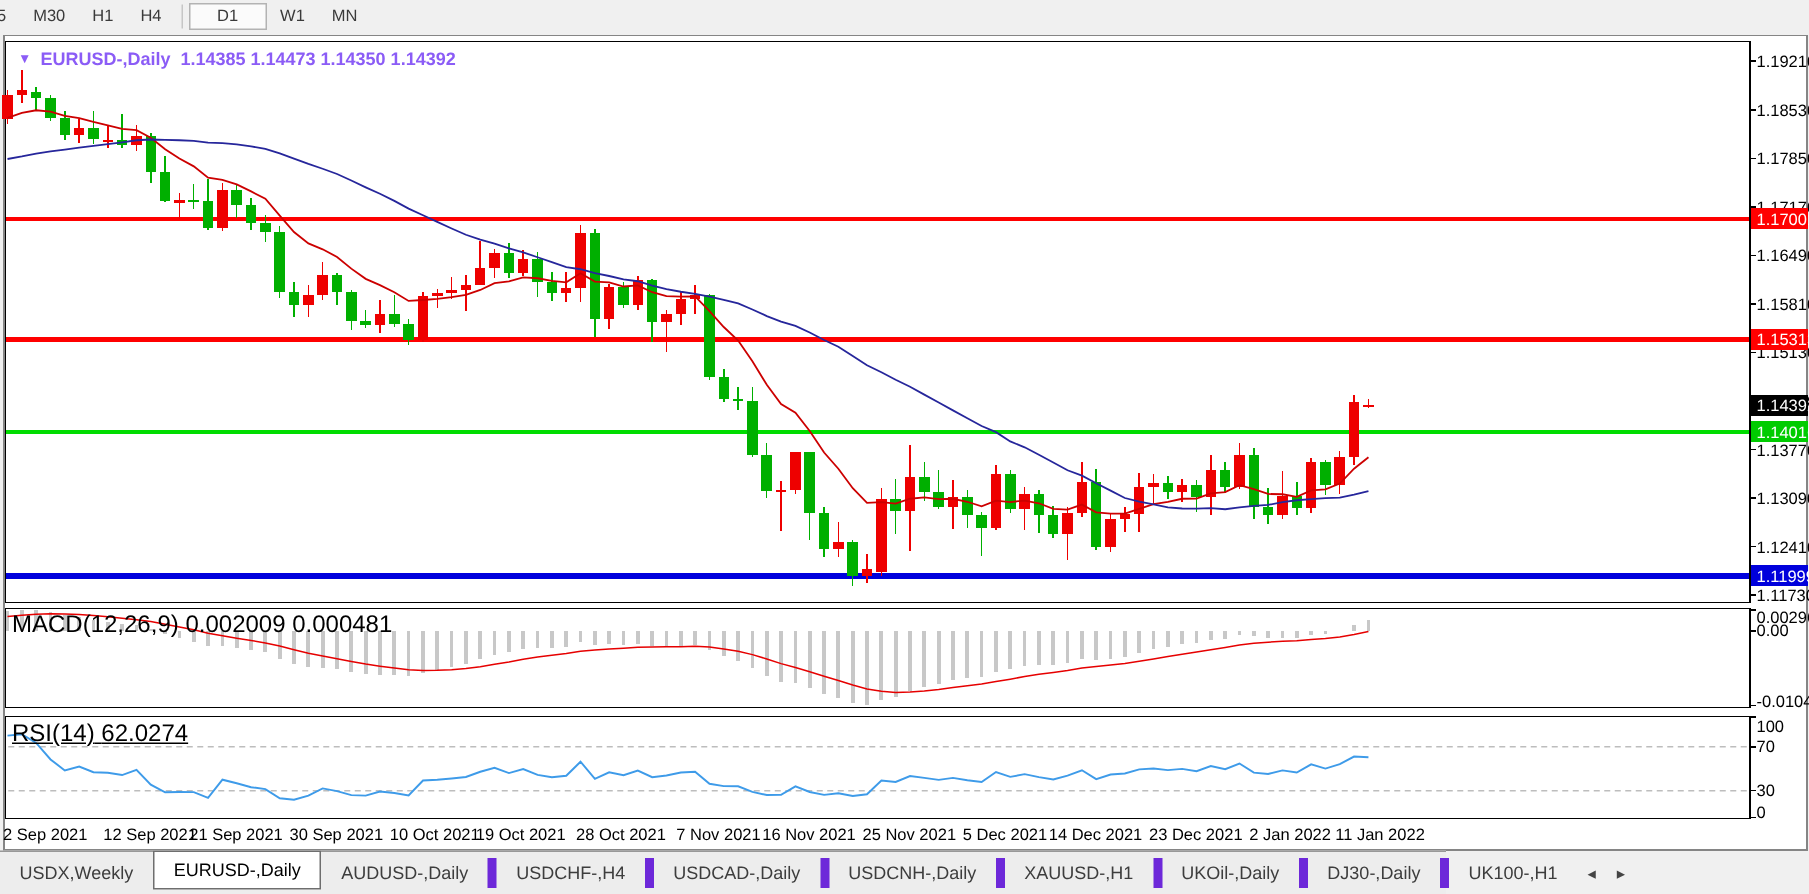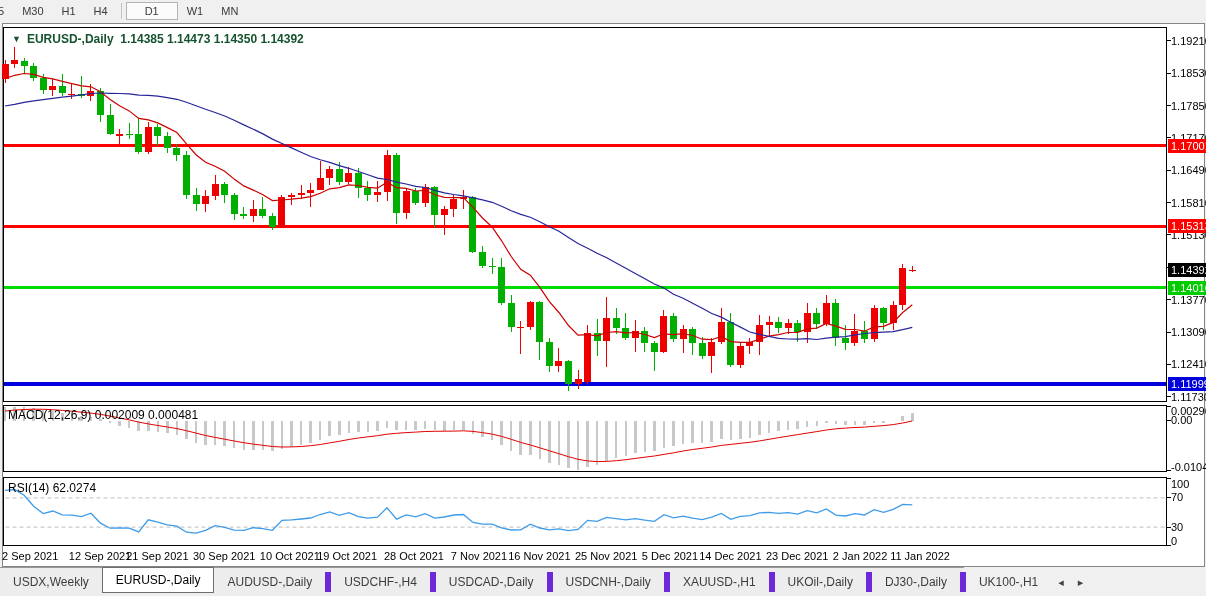--- a/index.html
+++ b/index.html
@@ -10,25 +10,25 @@
 
   
   .toolbar{position:absolute;top:0;left:0;width:1206px;height:22px;background:#f0f0f0;
            display:flex;align-items:center;z-index:3;font-size:11px;color:#3a3a3a;}
   .tf{padding:3px 9px;cursor:default;}
   .tf.clipped{padding-left:0;margin-left:-2px;}
   .tf.active{background:#fbfbfb;border:1px solid #b3b3b3;padding:2px 18px;}
   .tf-sep{width:1px;height:16px;background:#c6c6c6;margin:0 4px;}
 
   
-  .chart-title{position:absolute;left:12px;top:32px;z-index:2;font-size:12px;font-weight:bold;color:#14532d;}
+  .chart-title{position:absolute;left:12px;top:32px;z-index:2;font-size:12px;font-weight:bold;color:#8b5cf6;}
   .chart-title .tri{font-size:9px;margin-right:6px;position:relative;top:-1px;}
-  .ind-label{position:absolute;z-index:2;font-size:12px;color:#000;}
+  .ind-label{position:absolute;z-index:2;font-size:16px;color:#000;}
   .macd-label{left:8px;top:408px;}
-  .rsi-label{left:8px;top:481px;}
+  .rsi-label{left:8px;top:481px;text-decoration:underline;}
 
   
   .tabbar{position:absolute;bottom:0;left:0;width:964px;height:28px;background:#ededed;
           border-top:1px solid #989898;display:flex;align-items:center;z-index:3;font-size:12px;color:#3d3d3d;}
   .tab{height:20px;line-height:20px;padding:0 13px;white-space:nowrap;cursor:default;}
   .tab:not(.active)+.tab:not(.active){border-left:6px solid #6d28d9;}
   .tab.active{background:#ffffff;border:1px solid #6e6e6e;height:24px;line-height:24px;
               color:#000;position:relative;top:-2px;z-index:4;}
   .tab-scroll{margin-left:auto;display:flex;align-items:center;padding-right:14px;color:#444;}
   .tab-scroll span{padding:0 7px;font-size:11px;cursor:default;}

